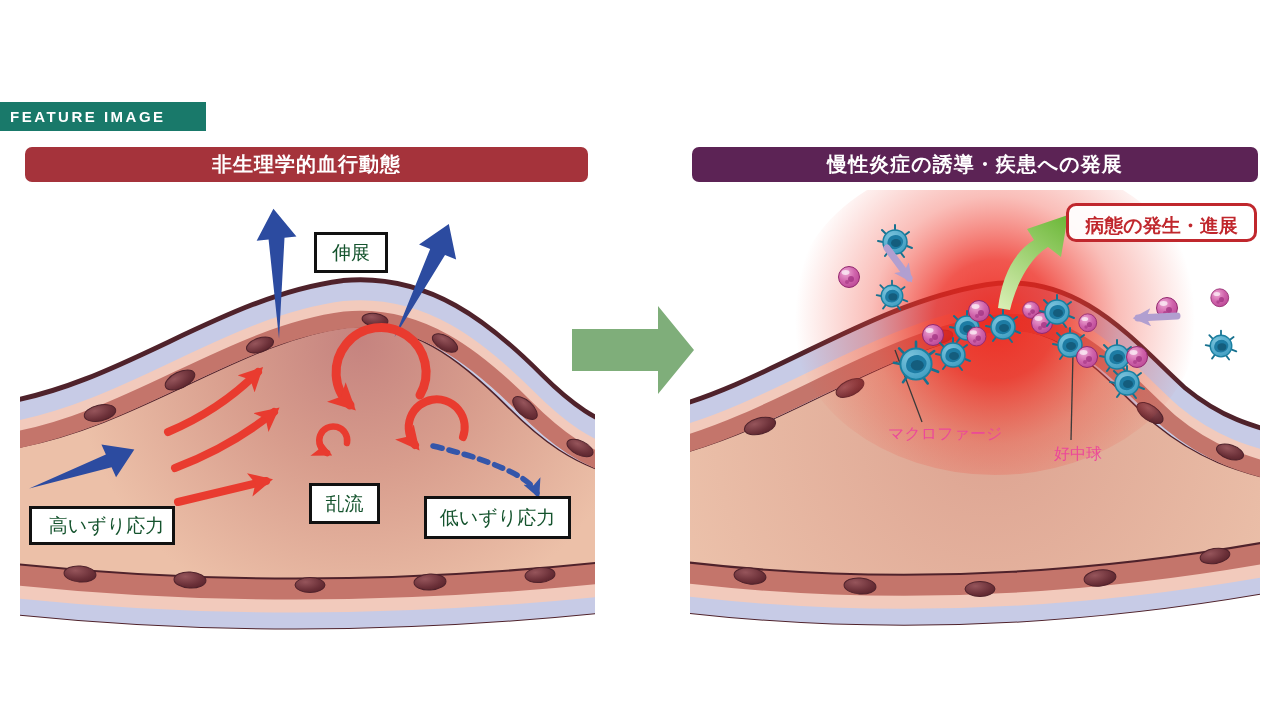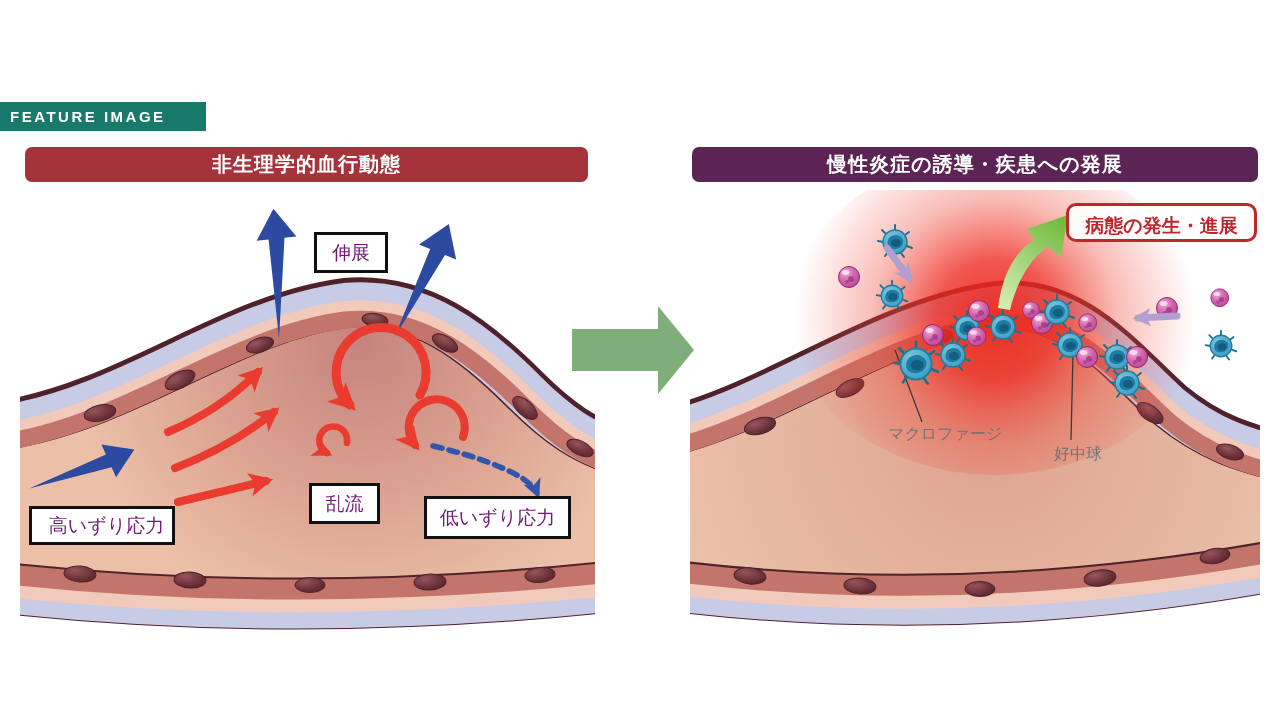--- a/index.html
+++ b/index.html
@@ -6,26 +6,26 @@
   .canvas{position:relative;width:1280px;height:720px;background:#ffffff;overflow:hidden;
           font-family:"Liberation Sans",sans-serif;}
   .feature-tag{position:absolute;left:0;top:102px;width:206px;height:29px;background:#19796A;
           color:#ffffff;font-size:15px;font-weight:bold;letter-spacing:2.5px;
           display:flex;align-items:center;padding-left:10px;box-sizing:border-box;}
   .header-bar{position:absolute;top:147px;height:35px;border-radius:7px;color:#ffffff;
           font-size:20px;font-weight:bold;display:flex;align-items:center;justify-content:center;
           letter-spacing:1px;}
   .header-left{left:25px;width:563px;background:#A5333B;}
   .header-right{left:692px;width:566px;background:#5C2355;}
-  .black-box{position:absolute;background:#ffffff;border:3px solid #111111;color:#701a75;
+  .black-box{position:absolute;background:#ffffff;border:3px solid #111111;color:#14532d;
           font-size:19px;display:flex;align-items:center;justify-content:center;box-sizing:border-box;}
   .outcome-box{position:absolute;left:1066px;top:203px;width:191px;height:39px;background:rgba(255,255,255,0.93);
           border:3px solid #C0272D;border-radius:10px;color:#C0272D;font-size:19px;font-weight:bold;
           display:flex;align-items:flex-end;justify-content:center;box-sizing:border-box;}
-  .cell-label{position:absolute;color:#737373;font-size:16px;}
+  .cell-label{position:absolute;color:#ec4899;font-size:16px;}
   svg{position:absolute;}
 </style>
 </head>
 <body>
 
 <div class="canvas">
 
   <div class="feature-tag">
     <span>FEATURE IMAGE</span>
   </div>

